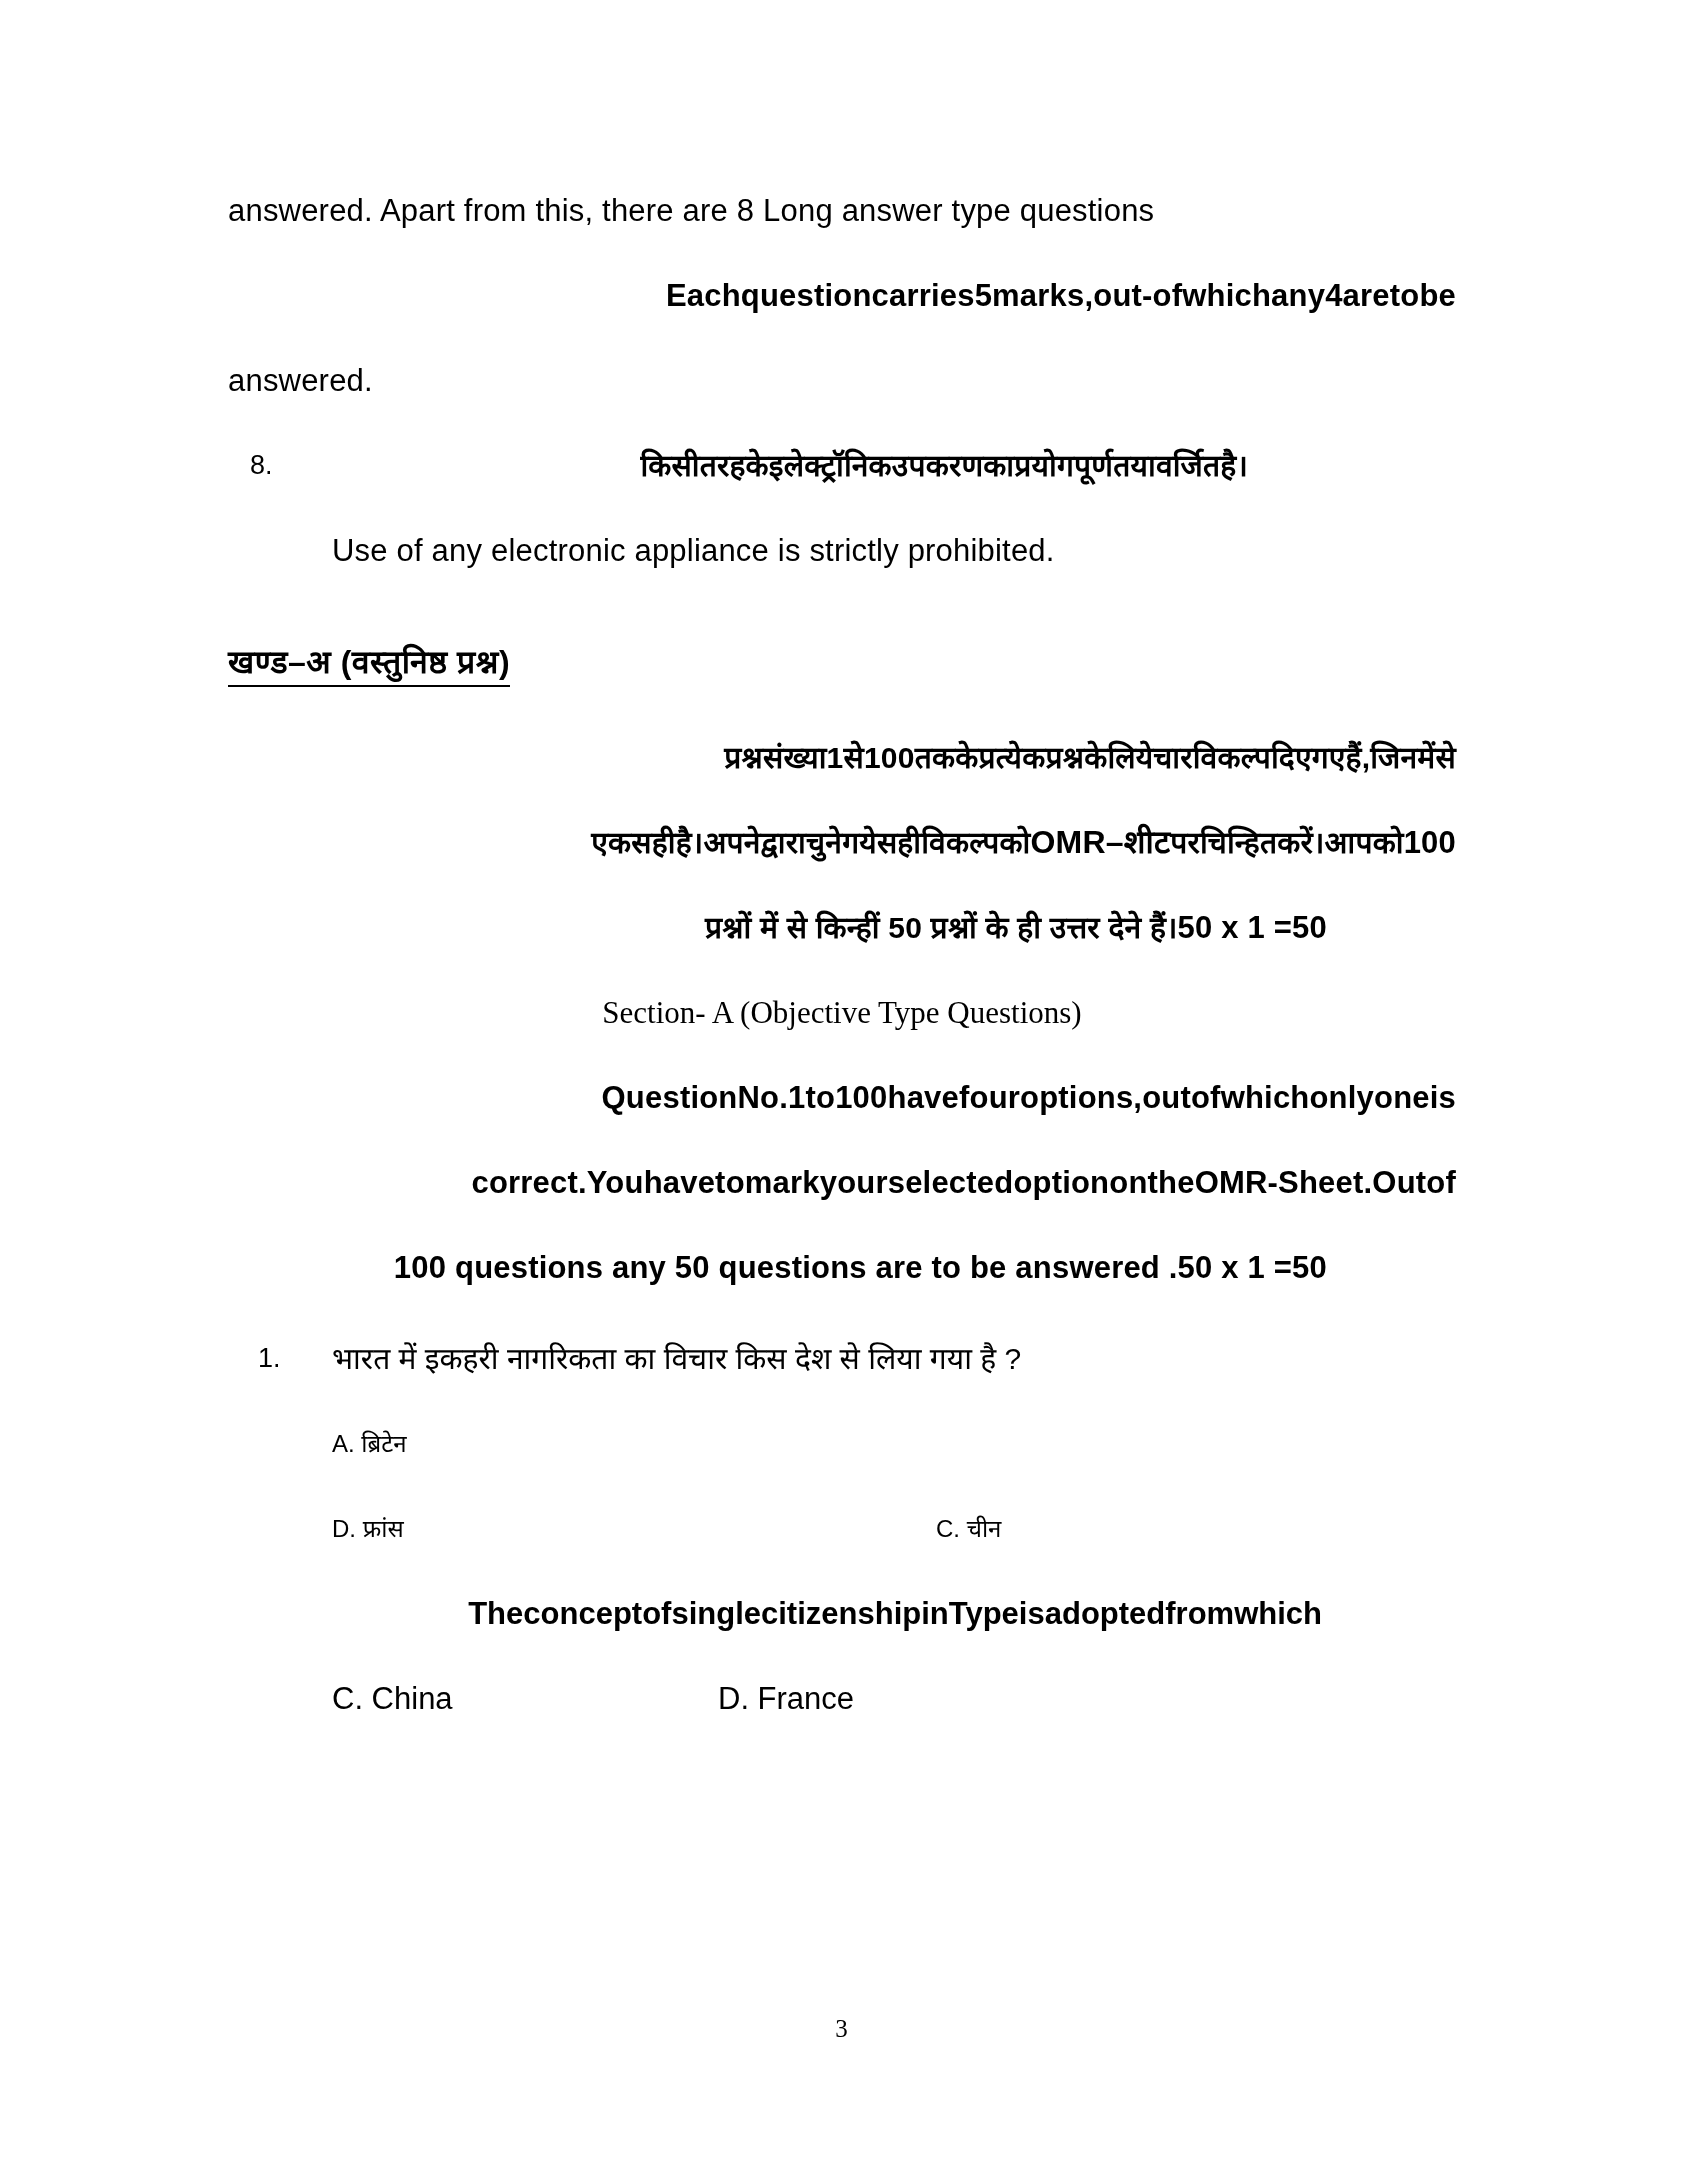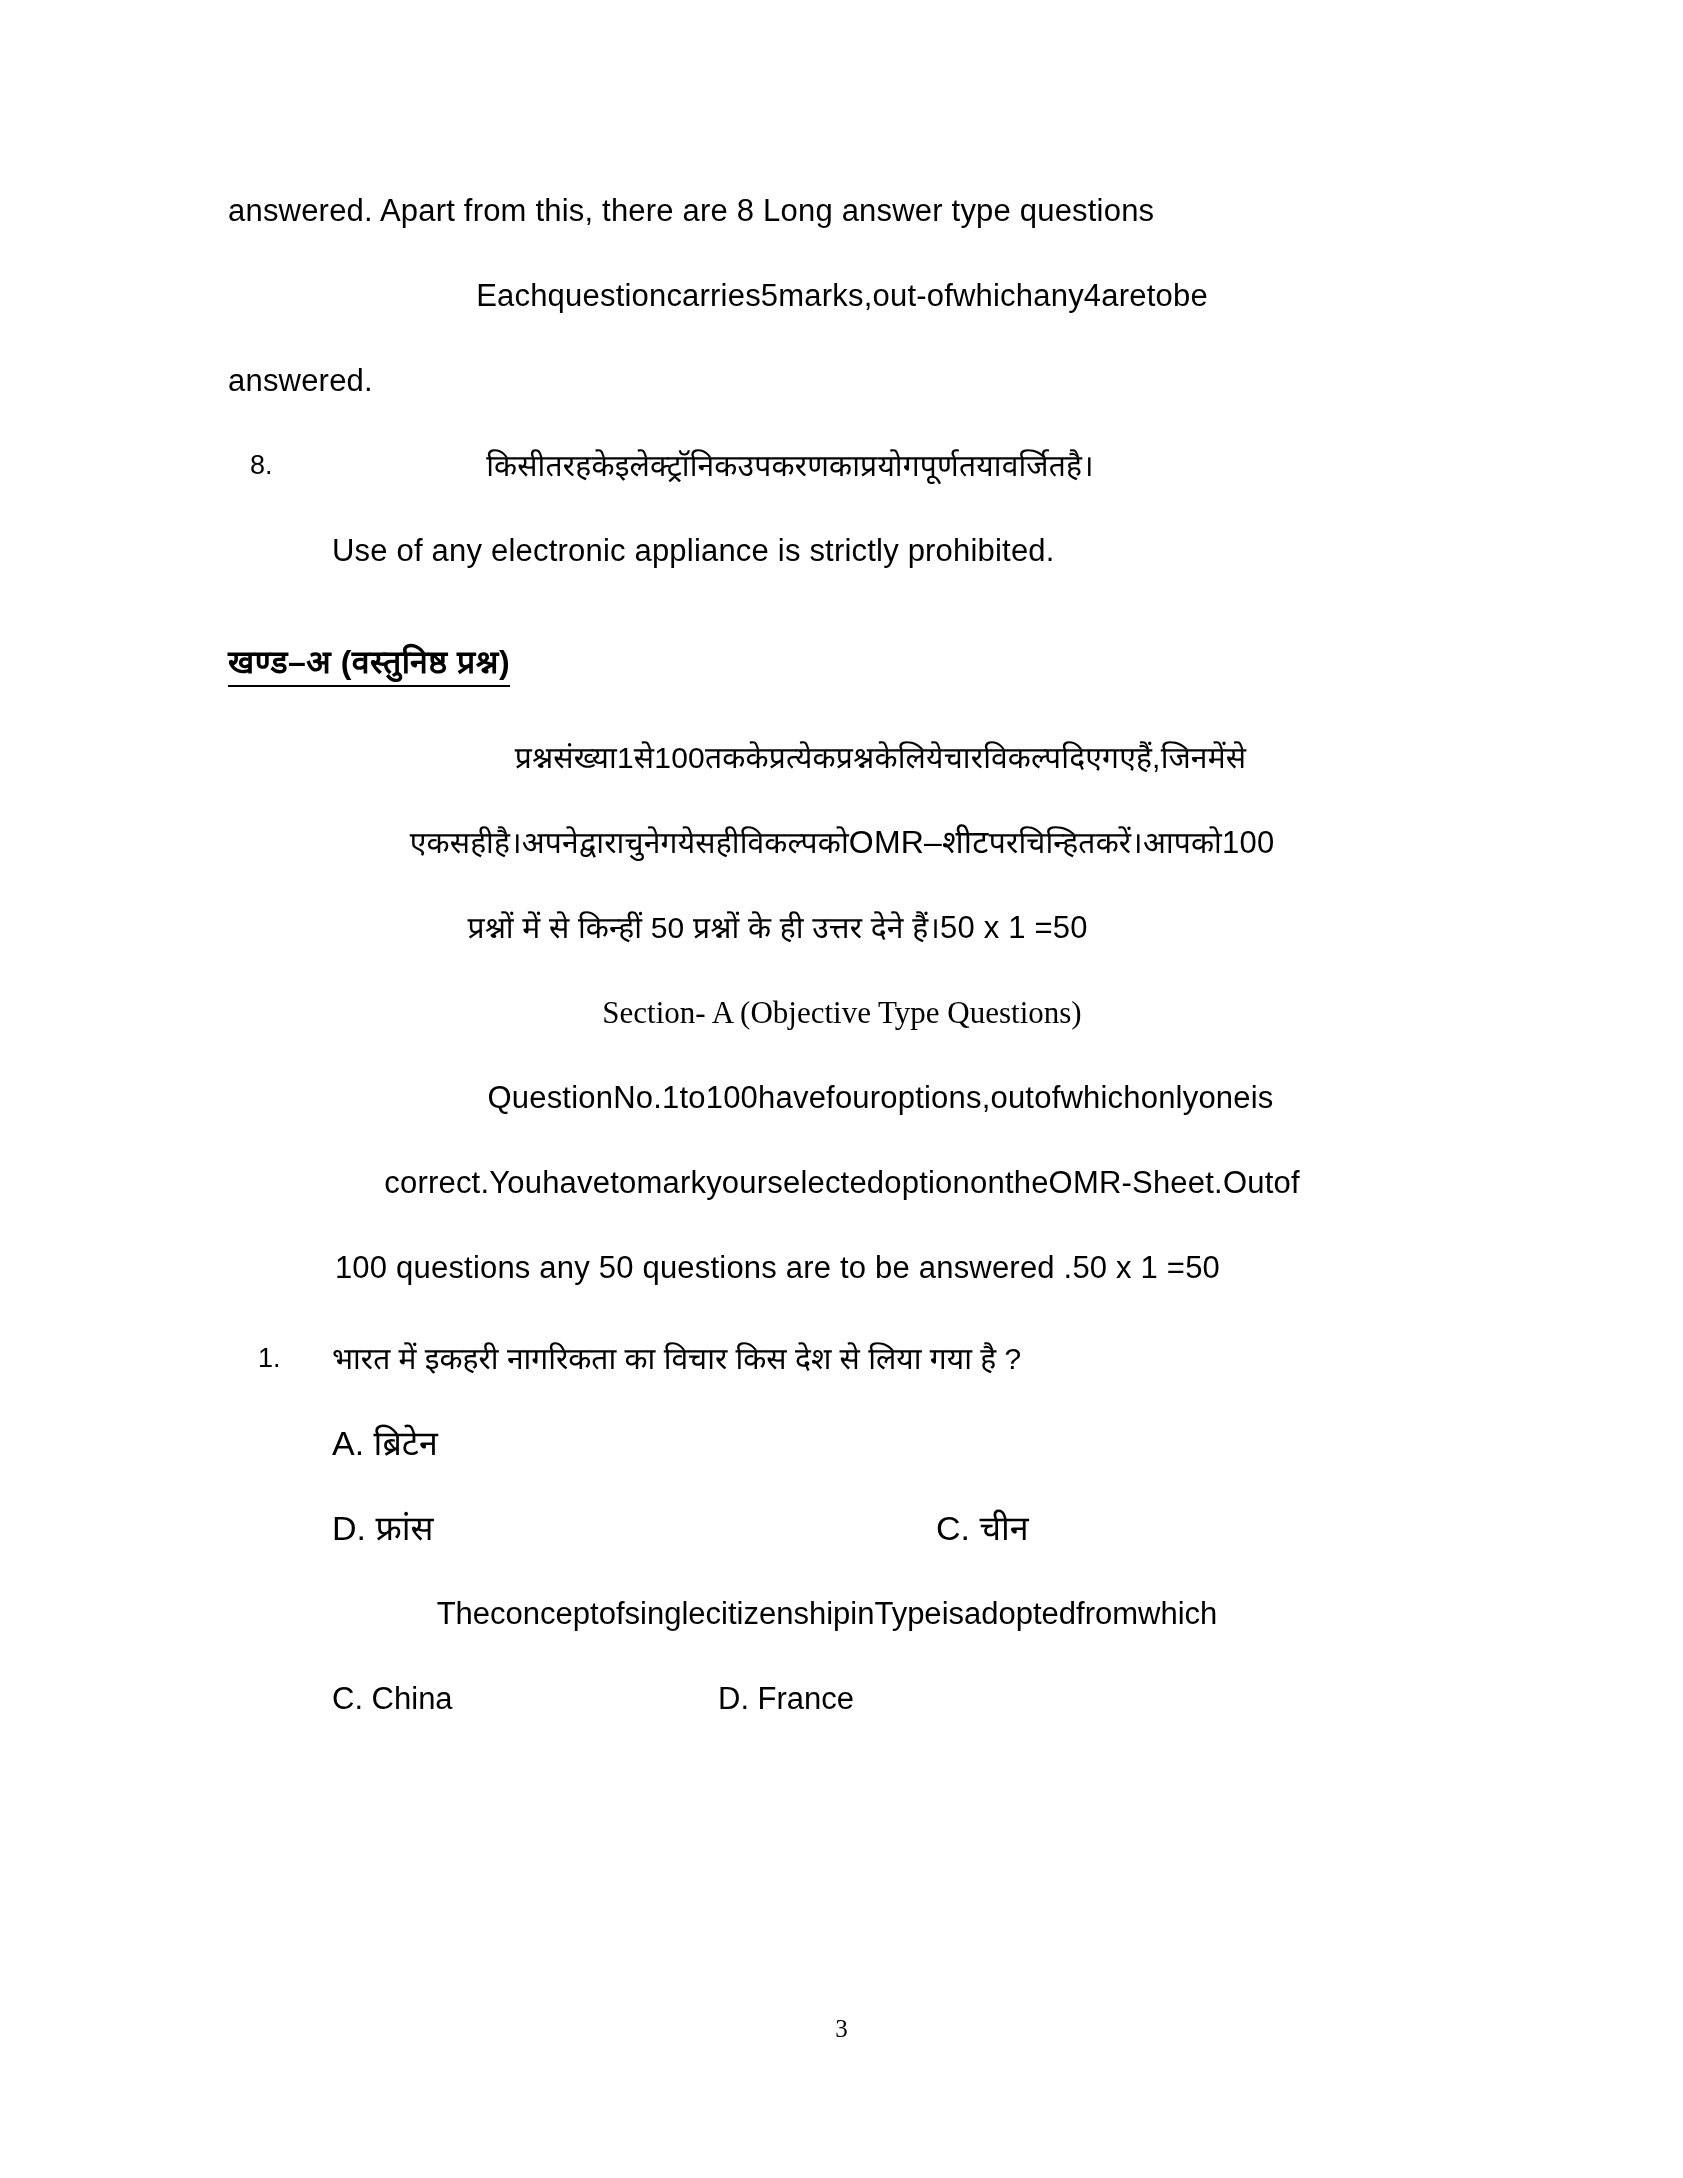--- a/index.html
+++ b/index.html
@@ -51,23 +51,24 @@
   }
 
   .line {
     display: block;
     white-space: nowrap;
     line-height: 85px;
   }
 
   .just-line {
     display: flex;
-    justify-content: center;
+    justify-content: flex-end;
     line-height: 85px;
     white-space: nowrap;
+    font-weight: bold;
   }
   .just-line.hi { font-size: 30px; }
 
   
   .item {
     display: flex;
     align-items: flex-start;
   }
   .item-num {
     width: 104px;
@@ -121,21 +122,21 @@
 
   .opt-grid {
     margin-left: 104px;
     width: 990px;
   }
   .opt-row {
     display: flex;
     line-height: 85px;
   }
   .opt {
-    font-size: 34px;
+    font-size: 24px;
     white-space: nowrap;
   }
   .opt.en { font-size: 31px; }
   .opt.col-a { width: 386px; flex: 0 0 386px; }
   .opt.col-b { flex: 1 1 auto; }
 
   .en-q-para {
     font-size: 31px;
     line-height: 85px;
     text-align: justify;

